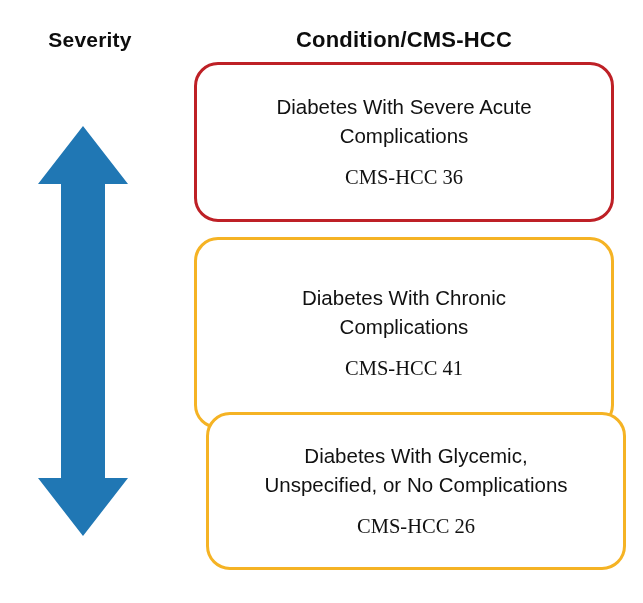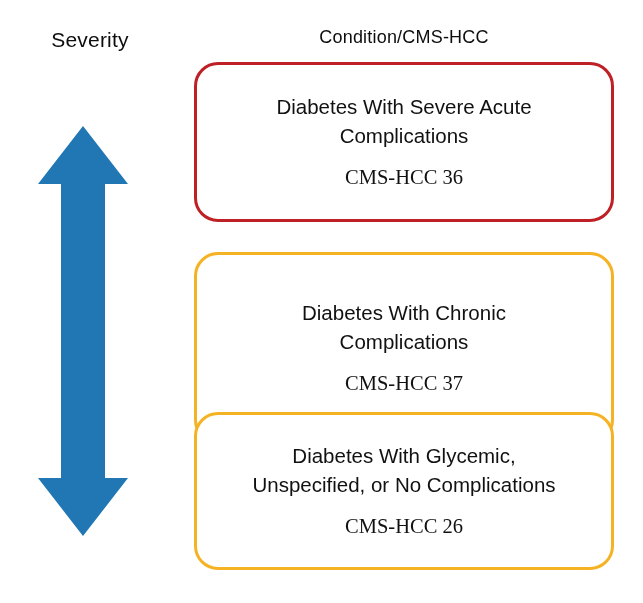--- a/index.html
+++ b/index.html
@@ -18,38 +18,38 @@
 
   #canvas {
     position: relative;
     width: 643px;
     height: 603px;
   }
 
   
   .hdr {
     position: absolute;
-    font-weight: normal;
+    font-weight: bold;
     color: #0d0d0d;
     white-space: nowrap;
     letter-spacing: 0.2px;
   }
   #hdr-severity {
     left: 0;
     top: 28px;
     width: 180px;
     text-align: center;
     font-size: 21px;
   }
   #hdr-condition {
     left: 194px;
     top: 27px;
     width: 420px;
     text-align: center;
-    font-size: 18px;
+    font-size: 22px;
   }
 
   
   #severity-arrow {
     position: absolute;
     left: 33px;
     top: 126px;
     width: 100px;
     height: 410px;
   }
@@ -73,21 +73,21 @@
     flex-direction: column;
     align-items: center;
     justify-content: center;
   }
   #cond-box-1 {
     top: 62px;
     height: 160px;
     border-color: #be2026;
   }
   #cond-box-2 {
-    top: 252px;
+    top: 237px;
     height: 192px;
     border-color: #f5b324;
   }
   #cond-box-3 {
     top: 412px;
     height: 158px;
     border-color: #f5b324;
   }
 
   .cond-title {
@@ -126,22 +126,22 @@
 
   <div class="cond-box" id="cond-box-1" style="border-color: rgb(190, 32, 38);">
     <div class="cond-title">Diabetes With Severe Acute
 Complications</div>
     <div class="cond-code">CMS-HCC 36</div>
   </div>
 
   <div class="cond-box" id="cond-box-2" style="border-color: rgb(245, 179, 36);">
     <div class="cond-title">Diabetes With Chronic
 Complications</div>
-    <div class="cond-code">CMS-HCC 37</div>
+    <div class="cond-code">CMS-HCC 41</div>
   </div>
 
-  <div class="cond-box" id="cond-box-3" style="border-color: rgb(245, 179, 36);">
+  <div class="cond-box" id="cond-box-3" style="border-color: rgb(245, 179, 36); margin-left: 12px;">
     <div class="cond-title">Diabetes With Glycemic,
 Unspecified, or No Complications</div>
     <div class="cond-code">CMS-HCC 26</div>
   </div>
 
 </div>
 
 </body></html>

